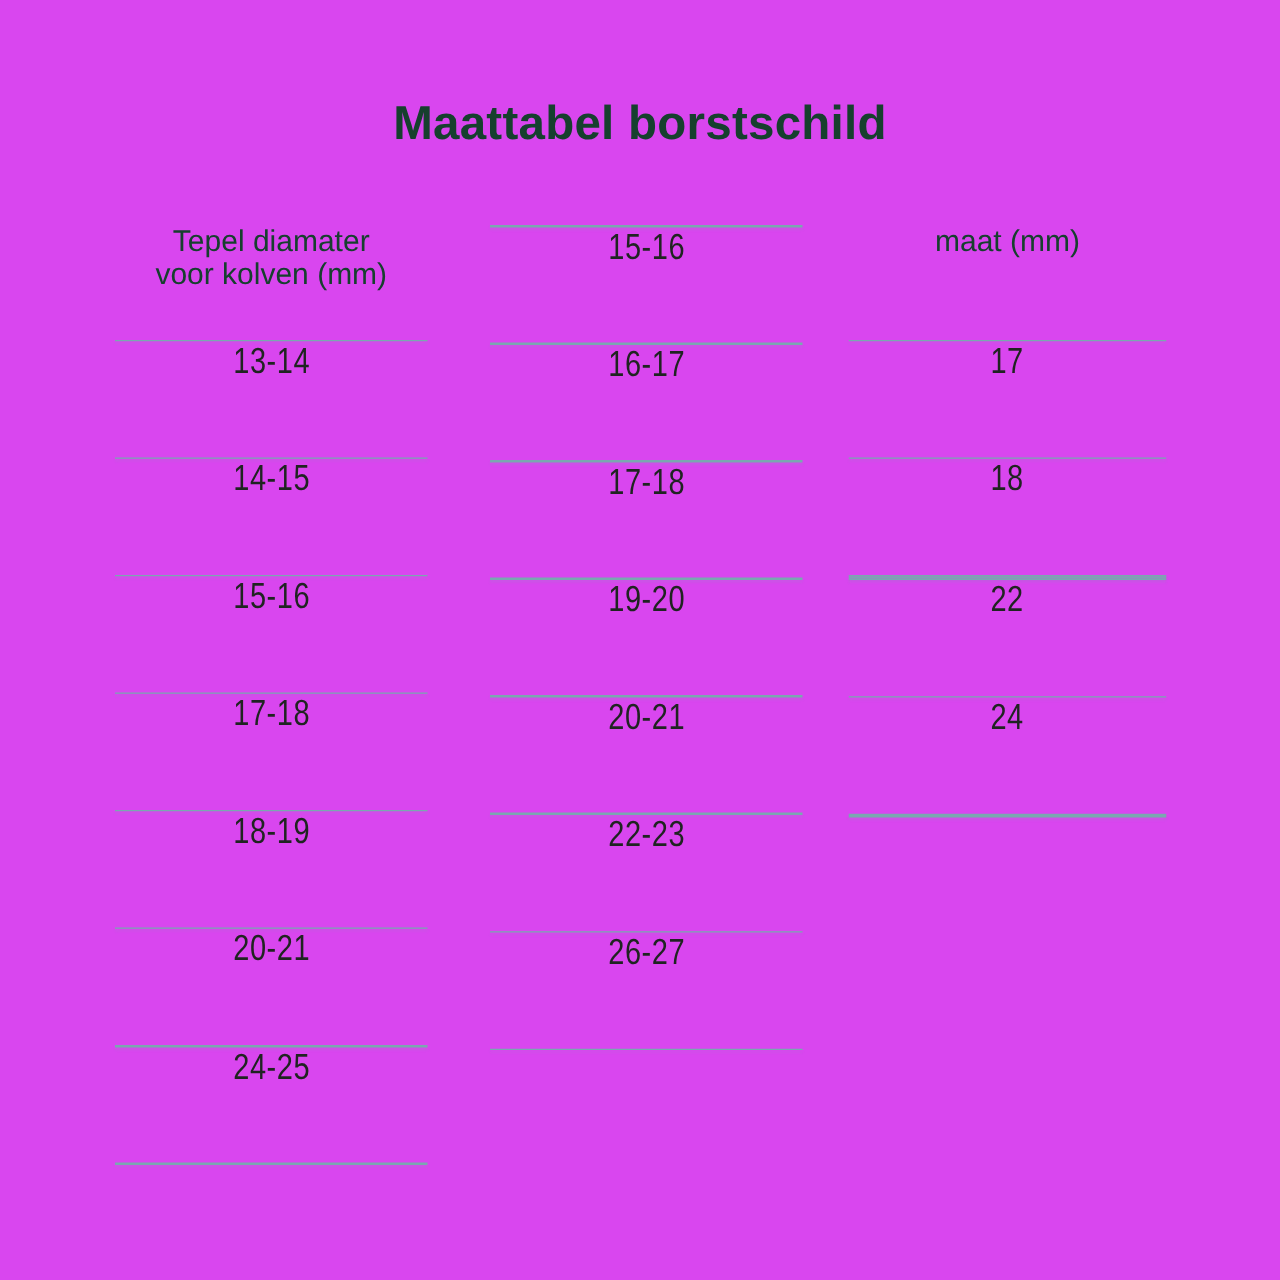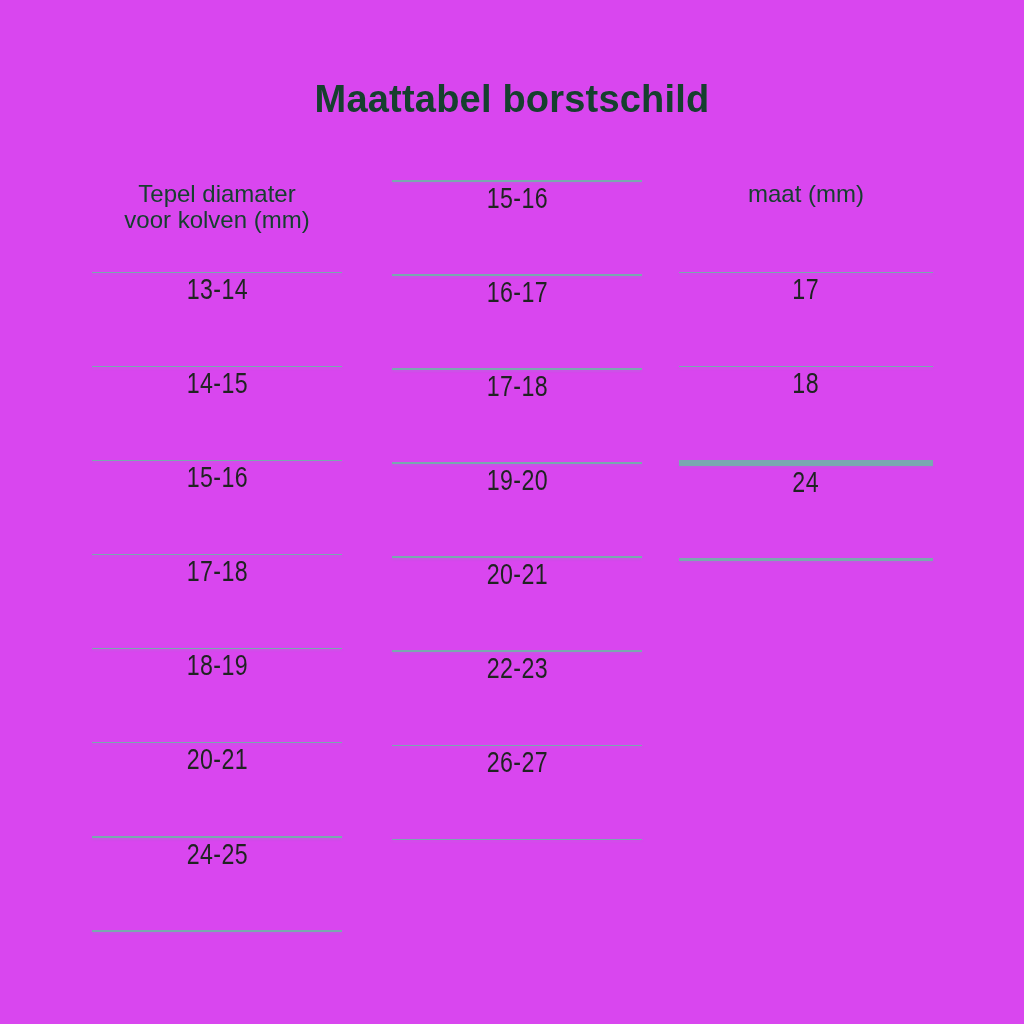--- a/index.html
+++ b/index.html
@@ -156,20 +156,23 @@
       <div class="cell">
           <span class="val">17</span>
         </div>
       <div class="divider"></div>
       <div class="cell">
           <span class="val">18</span>
         </div>
       <div class="divider"></div>
       <div class="divider"></div>
       <div class="divider"></div>
+      <div class="cell">
+          <span class="val">22</span>
+        </div>
       <div class="divider"></div>
       <div class="cell">
           <span class="val">24</span>
         </div>
       <div class="divider"></div>
       <div class="divider"></div>
     </div>
 
   </div>
 </div>

